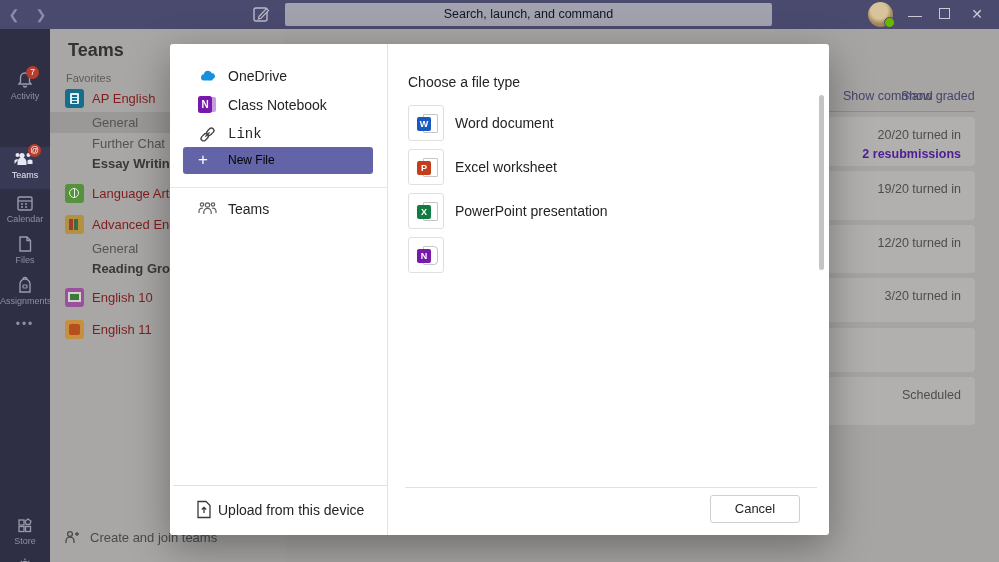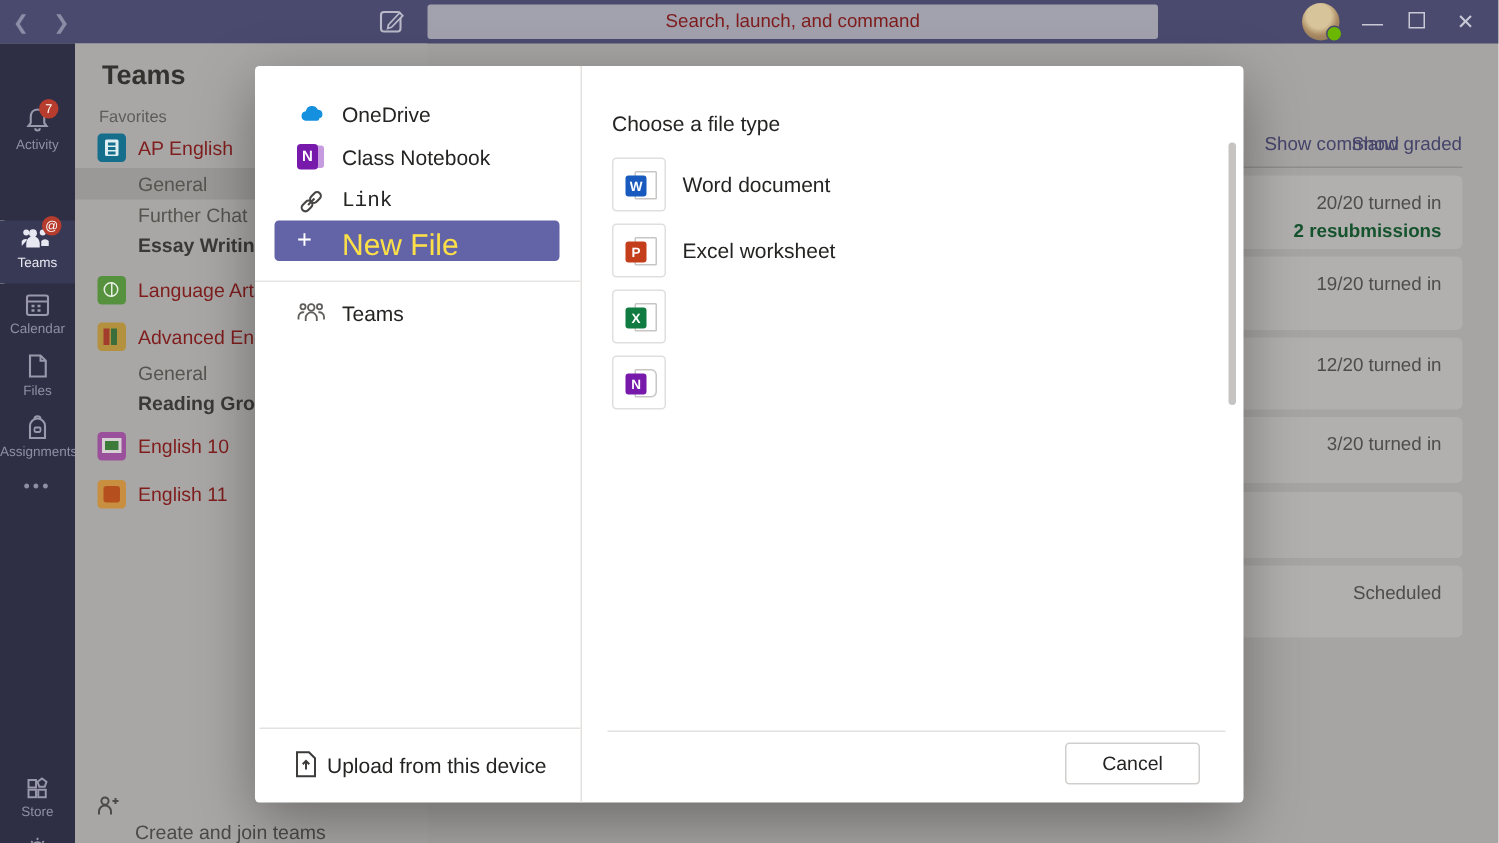--- a/index.html
+++ b/index.html
@@ -6,21 +6,21 @@
   body{width:999px;height:562px;position:relative;overflow:hidden;
        font-family:"Liberation Sans",sans-serif;background:#a7a5a3;
        -webkit-font-smoothing:antialiased;}
   .abs{position:absolute;}
 
   
   .topbar{left:0;top:0;width:999px;height:29px;background:#494a6e;}
   .navbtn{top:6px;width:18px;height:18px;color:#8b8ca6;font-size:13px;line-height:18px;text-align:center;cursor:pointer;}
   .compose{left:251px;top:4px;width:21px;height:21px;color:#b9b9c9;}
   .searchbox{left:285px;top:3px;width:487px;height:23px;background:#a2a1ae;border-radius:2px;}
-  .searchbox .ph{width:100%;text-align:center;line-height:23px;font-size:12.5px;color:#7f1d1d;}
+  .searchbox .ph{width:100%;text-align:center;line-height:23px;font-size:12.5px;color:#0f172a;}
   .avatar{left:868px;top:2px;width:25px;height:25px;border-radius:50%;
           background:radial-gradient(circle at 45% 35%,#d8c49a 0 38%,#a98a62 60%,#7d6a52 100%);}
   .status{left:884px;top:17px;width:11px;height:11px;border-radius:50%;background:#6bb700;border:1.5px solid #494a6e;box-sizing:border-box;}
   .winbtn{top:8px;height:13px;color:#c9c9d6;}
   .win-min{left:908px;width:14px;border-bottom:1.5px solid #c9c9d6;height:8px;}
   .win-max{left:939px;width:11px;height:11px;border:1.5px solid #c9c9d6;box-sizing:border-box;}
   .win-close{left:969px;width:16px;font-size:14px;line-height:13px;text-align:center;}
 
   
   .rail{left:0;top:29px;width:50px;height:533px;background:#2e2f45;}
@@ -61,32 +61,32 @@
   .ic-board:before{content:"";position:absolute;left:3px;top:4px;width:13px;height:10px;background:#d6d0d4;}
   .ic-board:after{content:"";position:absolute;left:5px;top:6px;width:9px;height:6px;background:#3c7a3a;}
   .ic-orange{background:#c78f3f;}
   .ic-orange:before{content:"";position:absolute;left:4px;top:4px;width:11px;height:11px;background:#b5501e;border-radius:2px;}
 
   
   .content-links{top:89px;font-size:12.5px;color:#45446b;cursor:pointer;}
   .hdr-divider{left:700px;top:111px;width:275px;height:1px;background:#908e8c;}
   .card{left:640px;width:335px;background:#b2b0ae;border-radius:4px;}
   .card .t1{position:absolute;right:14px;top:11px;font-size:12.5px;color:#4e4d4a;}
-  .card .t2{position:absolute;right:14px;top:30px;font-size:12.5px;font-weight:bold;color:#14532d;cursor:pointer;}
+  .card .t2{position:absolute;right:14px;top:30px;font-size:12.5px;font-weight:bold;color:#4c1d95;cursor:pointer;}
 
   
   .dialog{left:170px;top:44px;width:659px;height:491px;background:#ffffff;border-radius:3px;
           box-shadow:0 12px 40px rgba(0,0,0,.35);}
   .dlg-vdiv{left:387px;top:44px;width:1px;height:491px;background:#e4e2e0;}
   .menu-item{left:170px;width:217px;height:29px;cursor:pointer;}
   .menu-item .mi-ic{position:absolute;left:28px;top:5px;width:19px;height:19px;}
   .menu-item .mi-label{position:absolute;left:58px;top:6px;font-size:14px;color:#252423;}
   .menu-sel{left:183px;top:147px;width:190px;height:27px;background:#6264a7;border-radius:3px;cursor:pointer;}
   .menu-sel .plus{position:absolute;left:15px;top:3px;color:#ffffff;font-size:17px;font-weight:300;}
-  .menu-sel .mi-label{position:absolute;left:45px;top:6px;font-size:20px;color:#fde047;}
+  .menu-sel .mi-label{position:absolute;left:45px;top:6px;font-size:12px;color:#000000;}
   .menu-div{left:170px;width:217px;height:1px;background:#e8e6e4;}
   .nb-ic{background:#7719aa;border-radius:2.5px;color:#fff;font-size:10px;font-weight:bold;text-align:center;line-height:17px;}
   .dlg-title{left:408px;top:74px;font-size:14px;color:#252423;}
   .ft-row{left:408px;width:400px;height:36px;cursor:pointer;}
   .ft-box{position:absolute;left:0;top:0;width:36px;height:36px;border:1px solid #e1dfdd;border-radius:3px;box-sizing:border-box;}
   .ft-page{position:absolute;left:14px;top:8px;width:13px;height:17px;background:#fff;border:1px solid #c8c6c4;border-radius:1px;}
   .ft-sq{position:absolute;left:8px;top:11px;width:14px;height:14px;border-radius:2px;color:#fff;
          font-size:9px;font-weight:bold;text-align:center;line-height:14px;}
   .ft-label{position:absolute;left:47px;top:10px;font-size:14px;color:#252423;}
   .dlg-hdiv-l{left:173px;top:485px;width:214px;height:1px;background:#e4e2e0;}
@@ -245,21 +245,21 @@
   <div class="team-ic ic-orange"></div>
   <div class="team-name">English 11</div>
 </div>
 
 <div class="abs sb-footer">
   <svg width="18" height="16" viewBox="0 0 18 16" style="position:absolute;left:0;top:1px;">
       <circle cx="6" cy="5" r="2.4" fill="none" stroke="#4b4a47" stroke-width="1.3"></circle>
       <path d="M2 14 v-2 a4 4 0 0 1 8 0 v2" fill="none" stroke="#4b4a47" stroke-width="1.3"></path>
       <path d="M13 3 v4 M11 5 h4" stroke="#4b4a47" stroke-width="1.3"></path>
     </svg>
-  <span style="position:absolute;left:26px;top:19px;white-space:nowrap;">Create and join teams</span>
+  <span style="position:absolute;left:26px;top:2px;white-space:nowrap;">Create and join teams</span>
 </div>
 
 <div class="abs content-links" style="left:843px;">Show command</div>
 <div class="abs content-links" style="left:901px;">Show graded</div>
 <div class="abs hdr-divider"></div>
 
 <div class="abs card" style="top:117px;height:49px;">
   <div class="t1">20/20 turned in</div>
   <div class="t2">2 resubmissions</div>
 </div>
@@ -357,20 +357,21 @@
     <div class="ft-sq" style="background:#c43e1c;">P</div>
   </div>
   <div class="ft-label">Excel worksheet</div>
 </div>
 
 <div class="abs ft-row" style="top:193px;">
   <div class="ft-box">
     <div class="ft-page"></div>
     <div class="ft-sq" style="background:#107c41;">X</div>
   </div>
+  <div class="ft-label">PowerPoint presentation</div>
 </div>
 
 <div class="abs ft-row" style="top:237px;">
   <div class="ft-box">
     <div class="ft-page" style="border-radius:1px 4px 4px 1px;"></div>
     <div class="ft-sq" style="background:#7719aa;">N</div>
   </div>
 </div>
 
 <div class="abs dlg-hdiv-r"></div>

